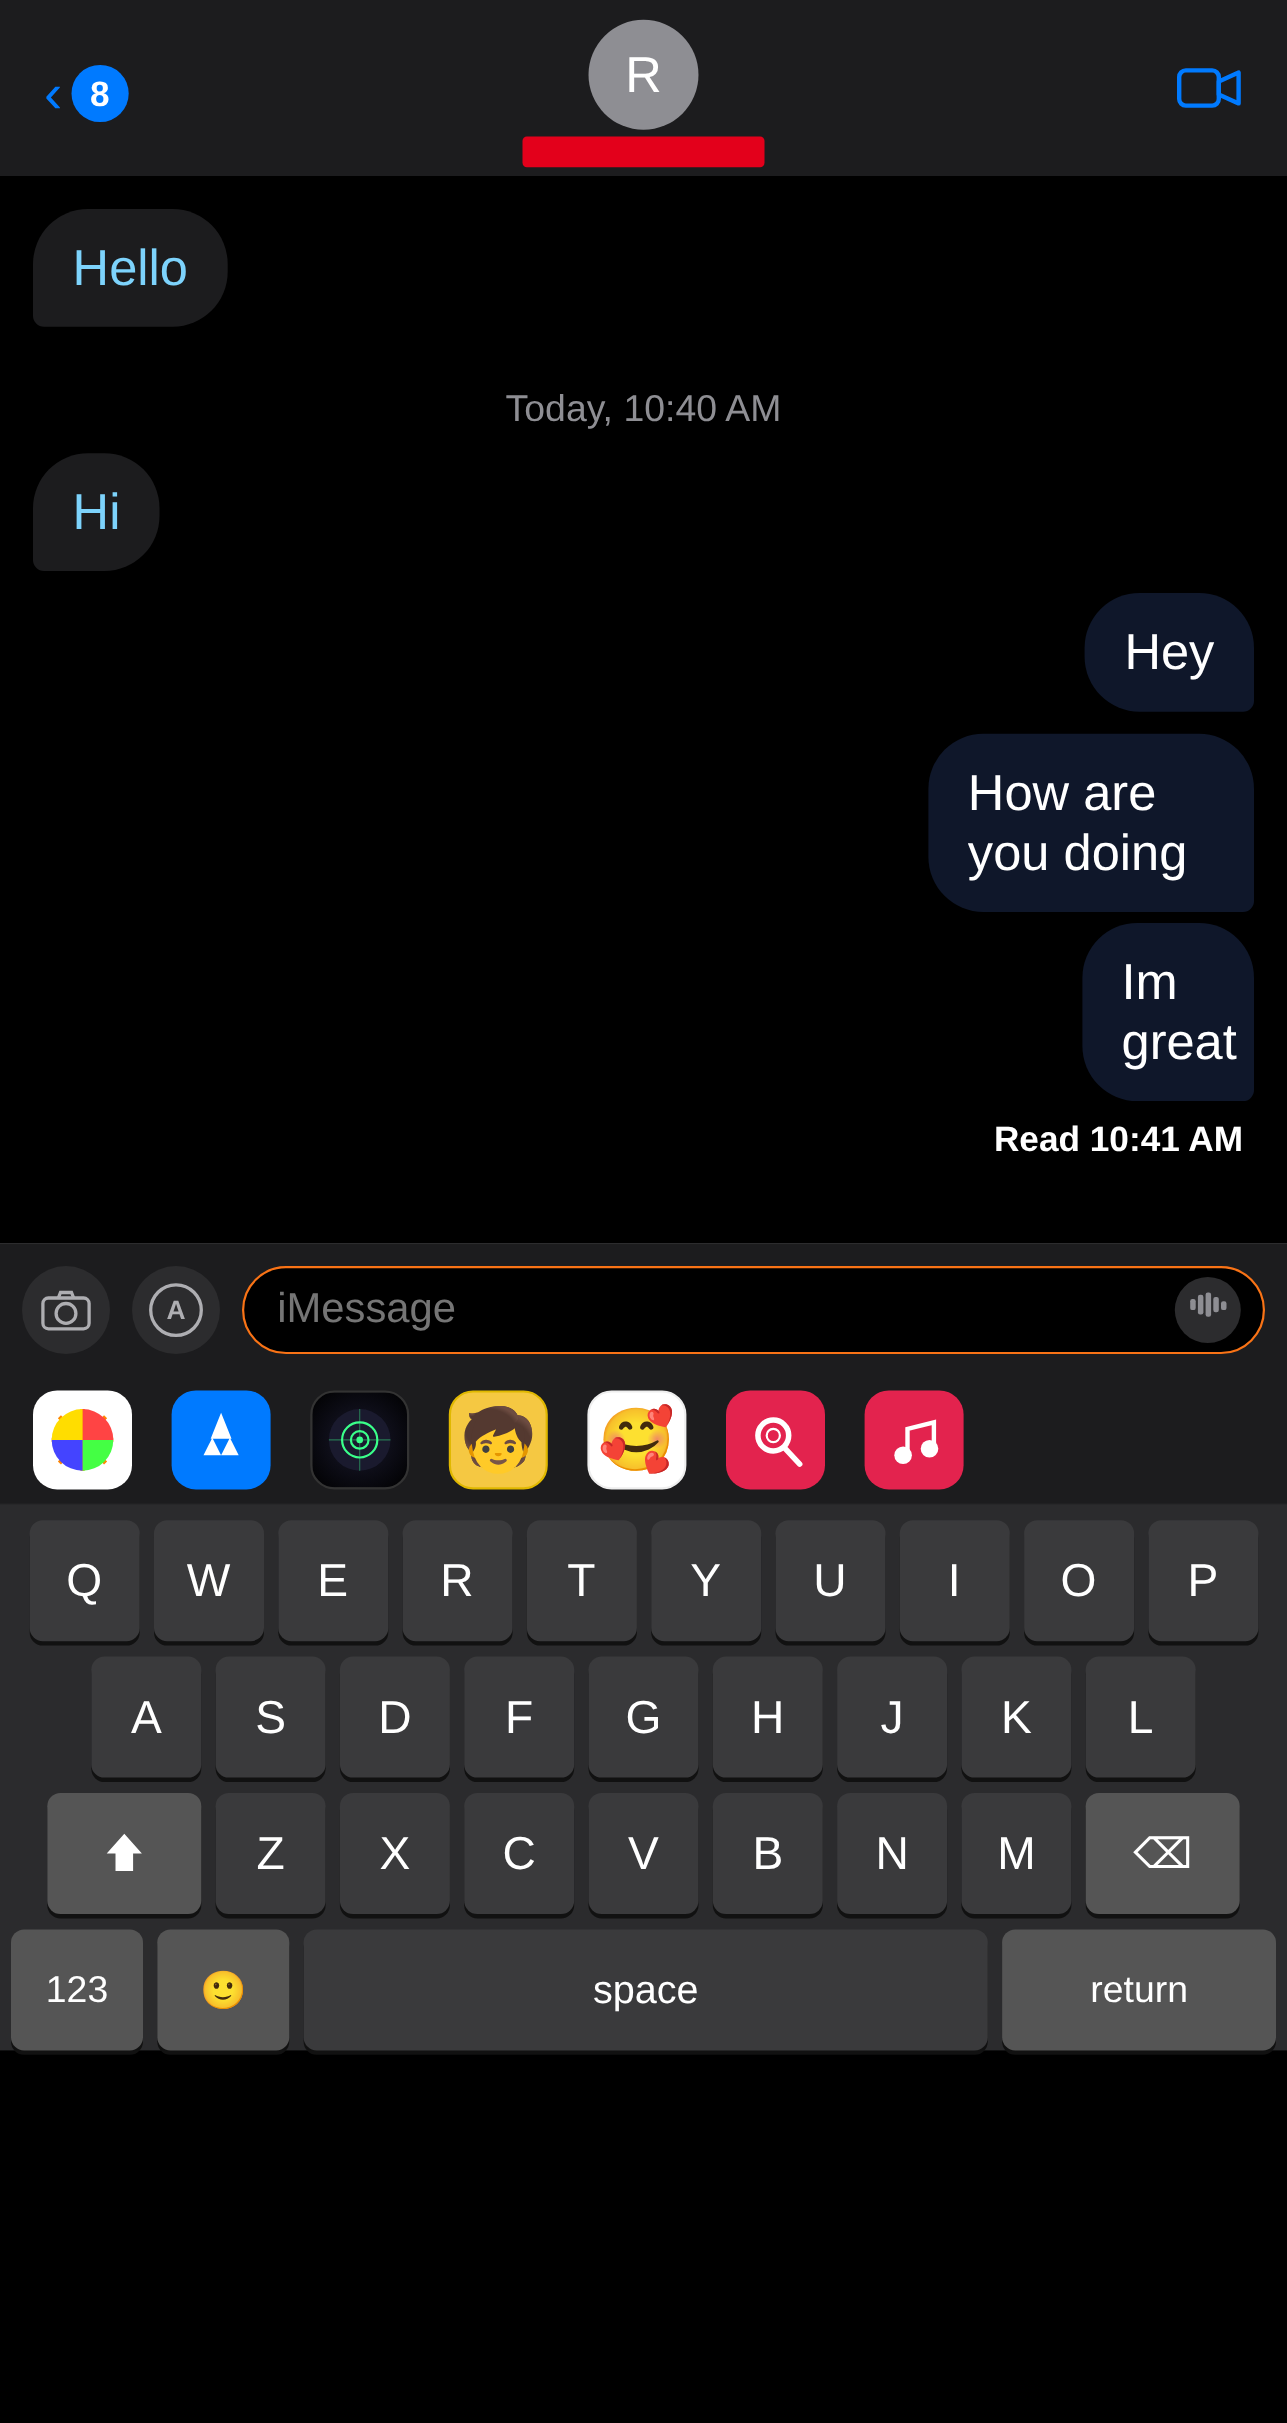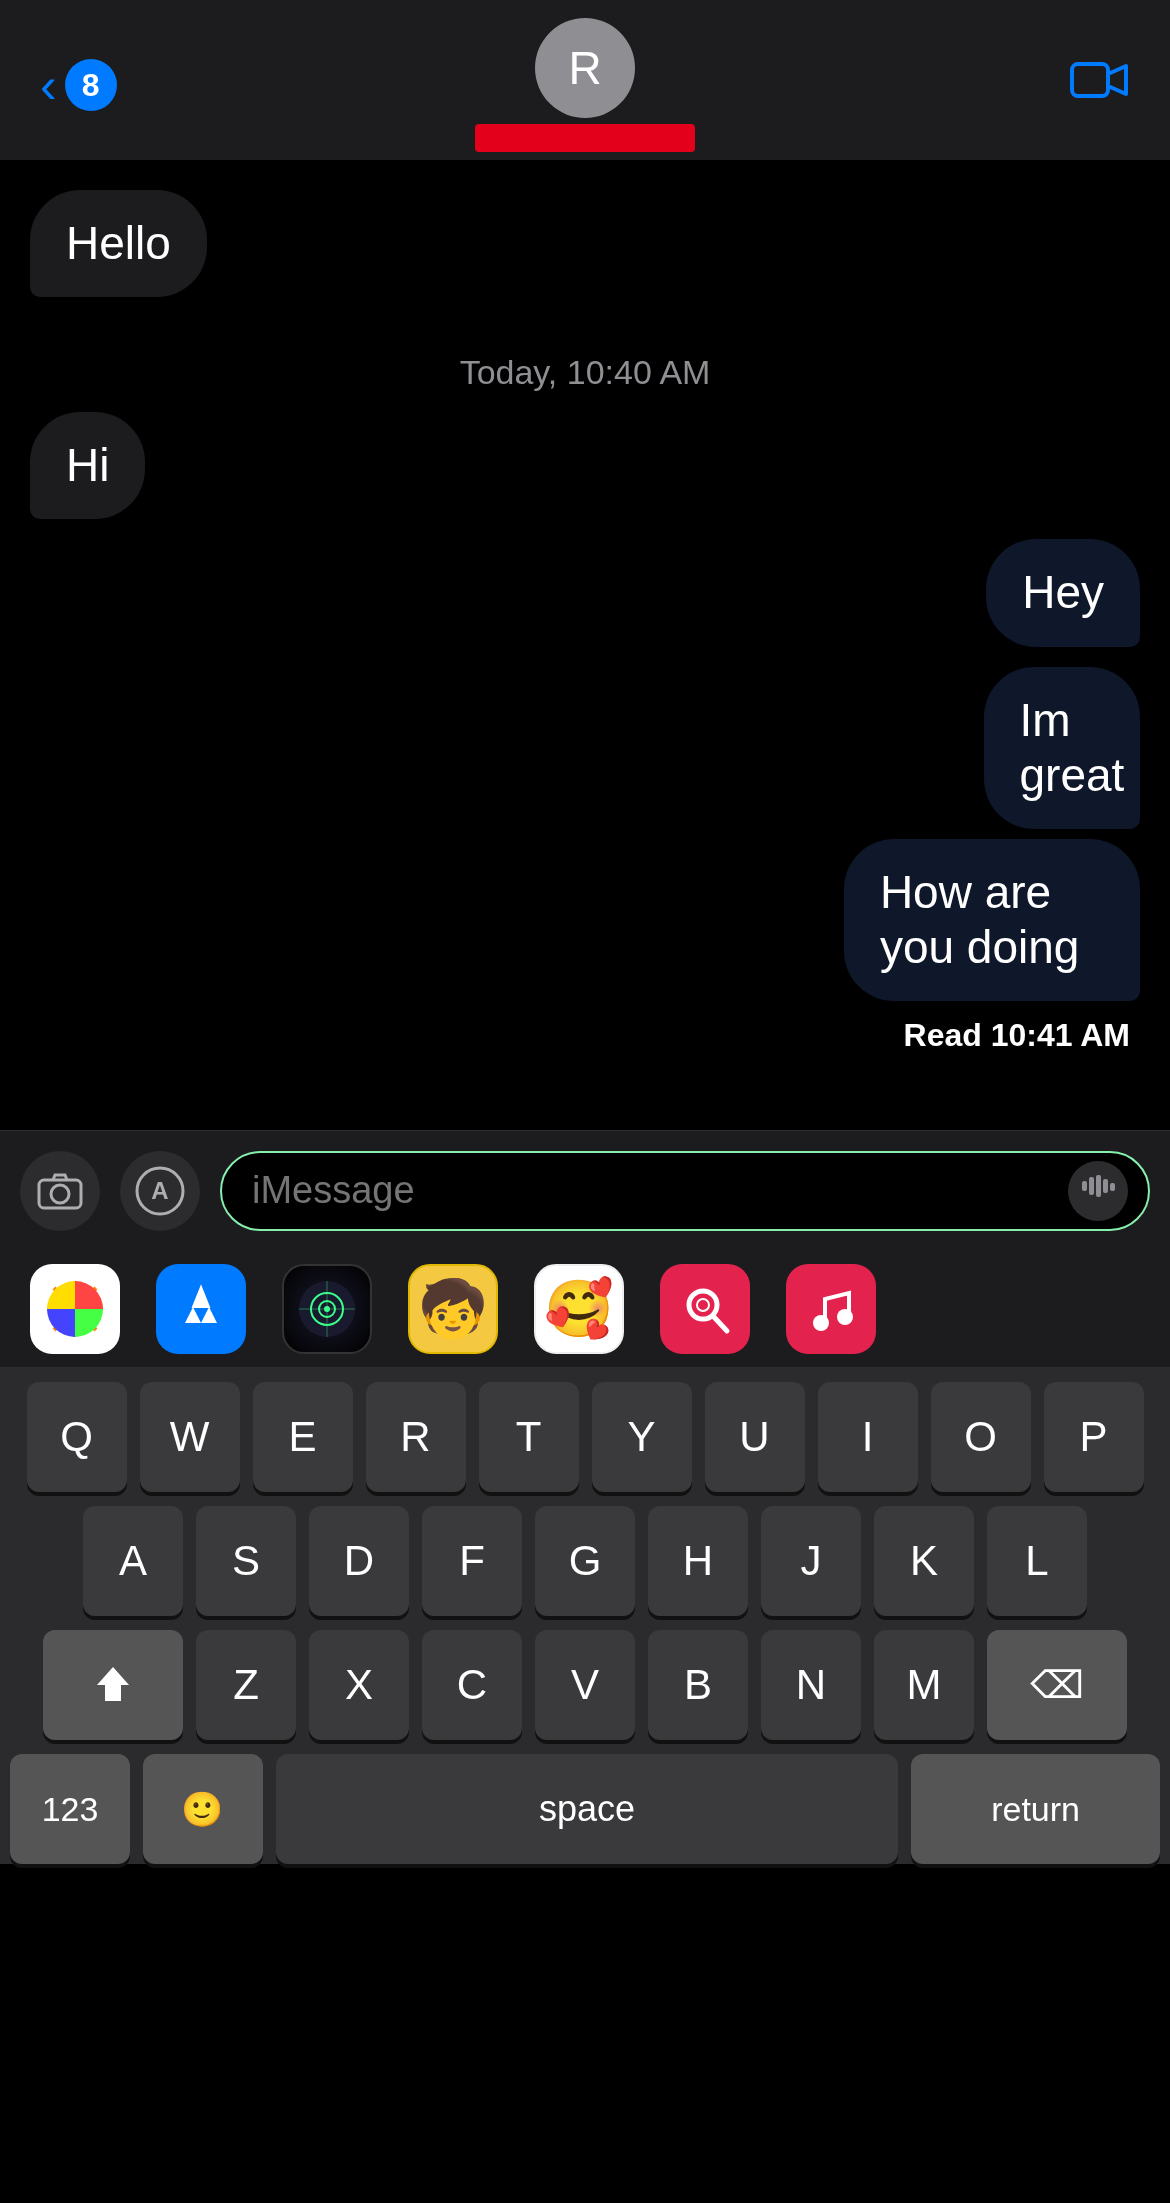--- a/index.html
+++ b/index.html
@@ -98,21 +98,21 @@
       max-width: 65%;
       padding: 26px 36px;
       border-radius: 50px;
       font-size: 46px;
       font-weight: 400;
       line-height: 1.2;
       position: relative;
     }
     .bubble.incoming {
       background: #1c1c1e;
-      color: #ffffff;
+      color: #7dd3fc;
       border-bottom-left-radius: 10px;
     }
     .bubble.outgoing {
       background: #0f172a;
       color: #fff;
       border-bottom-right-radius: 10px;
     }
 
     .timestamp {
       text-align: center;
@@ -151,21 +151,21 @@
       align-items: center;
       justify-content: center;
       cursor: pointer;
       font-size: 36px;
       color: #aeaeb2;
       flex-shrink: 0;
     }
     .message-input-wrap {
       flex: 1;
       background: #000;
-      border: 2px solid #86efac;
+      border: 2px solid #f97316;
       border-radius: 50px;
       display: flex;
       align-items: center;
       padding: 0 20px 0 30px;
       height: 80px;
     }
     .message-input {
       flex: 1;
       background: transparent;
       border: none;
@@ -323,26 +323,26 @@
   <div class="msg-row right">
     <div class="bubble outgoing">
       <span>Hey</span>
     </div>
   </div>
 
 
   <div style="display:flex; flex-direction:column; align-items:flex-end; gap:10px; margin-bottom:10px;">
     <div class="msg-row right" style="margin-bottom:0;">
       <div class="bubble outgoing">
-        <span>Im great</span>
+        <span>How are you doing</span>
       </div>
     </div>
     <div class="msg-row right" style="margin-bottom:0;">
       <div class="bubble outgoing">
-        <span>How are you doing</span>
+        <span>Im great</span>
       </div>
     </div>
   </div>
 
   <div class="read-receipt">
     <span>Read</span>
     <span>10:41 AM</span>
   </div>
 </div>
 

